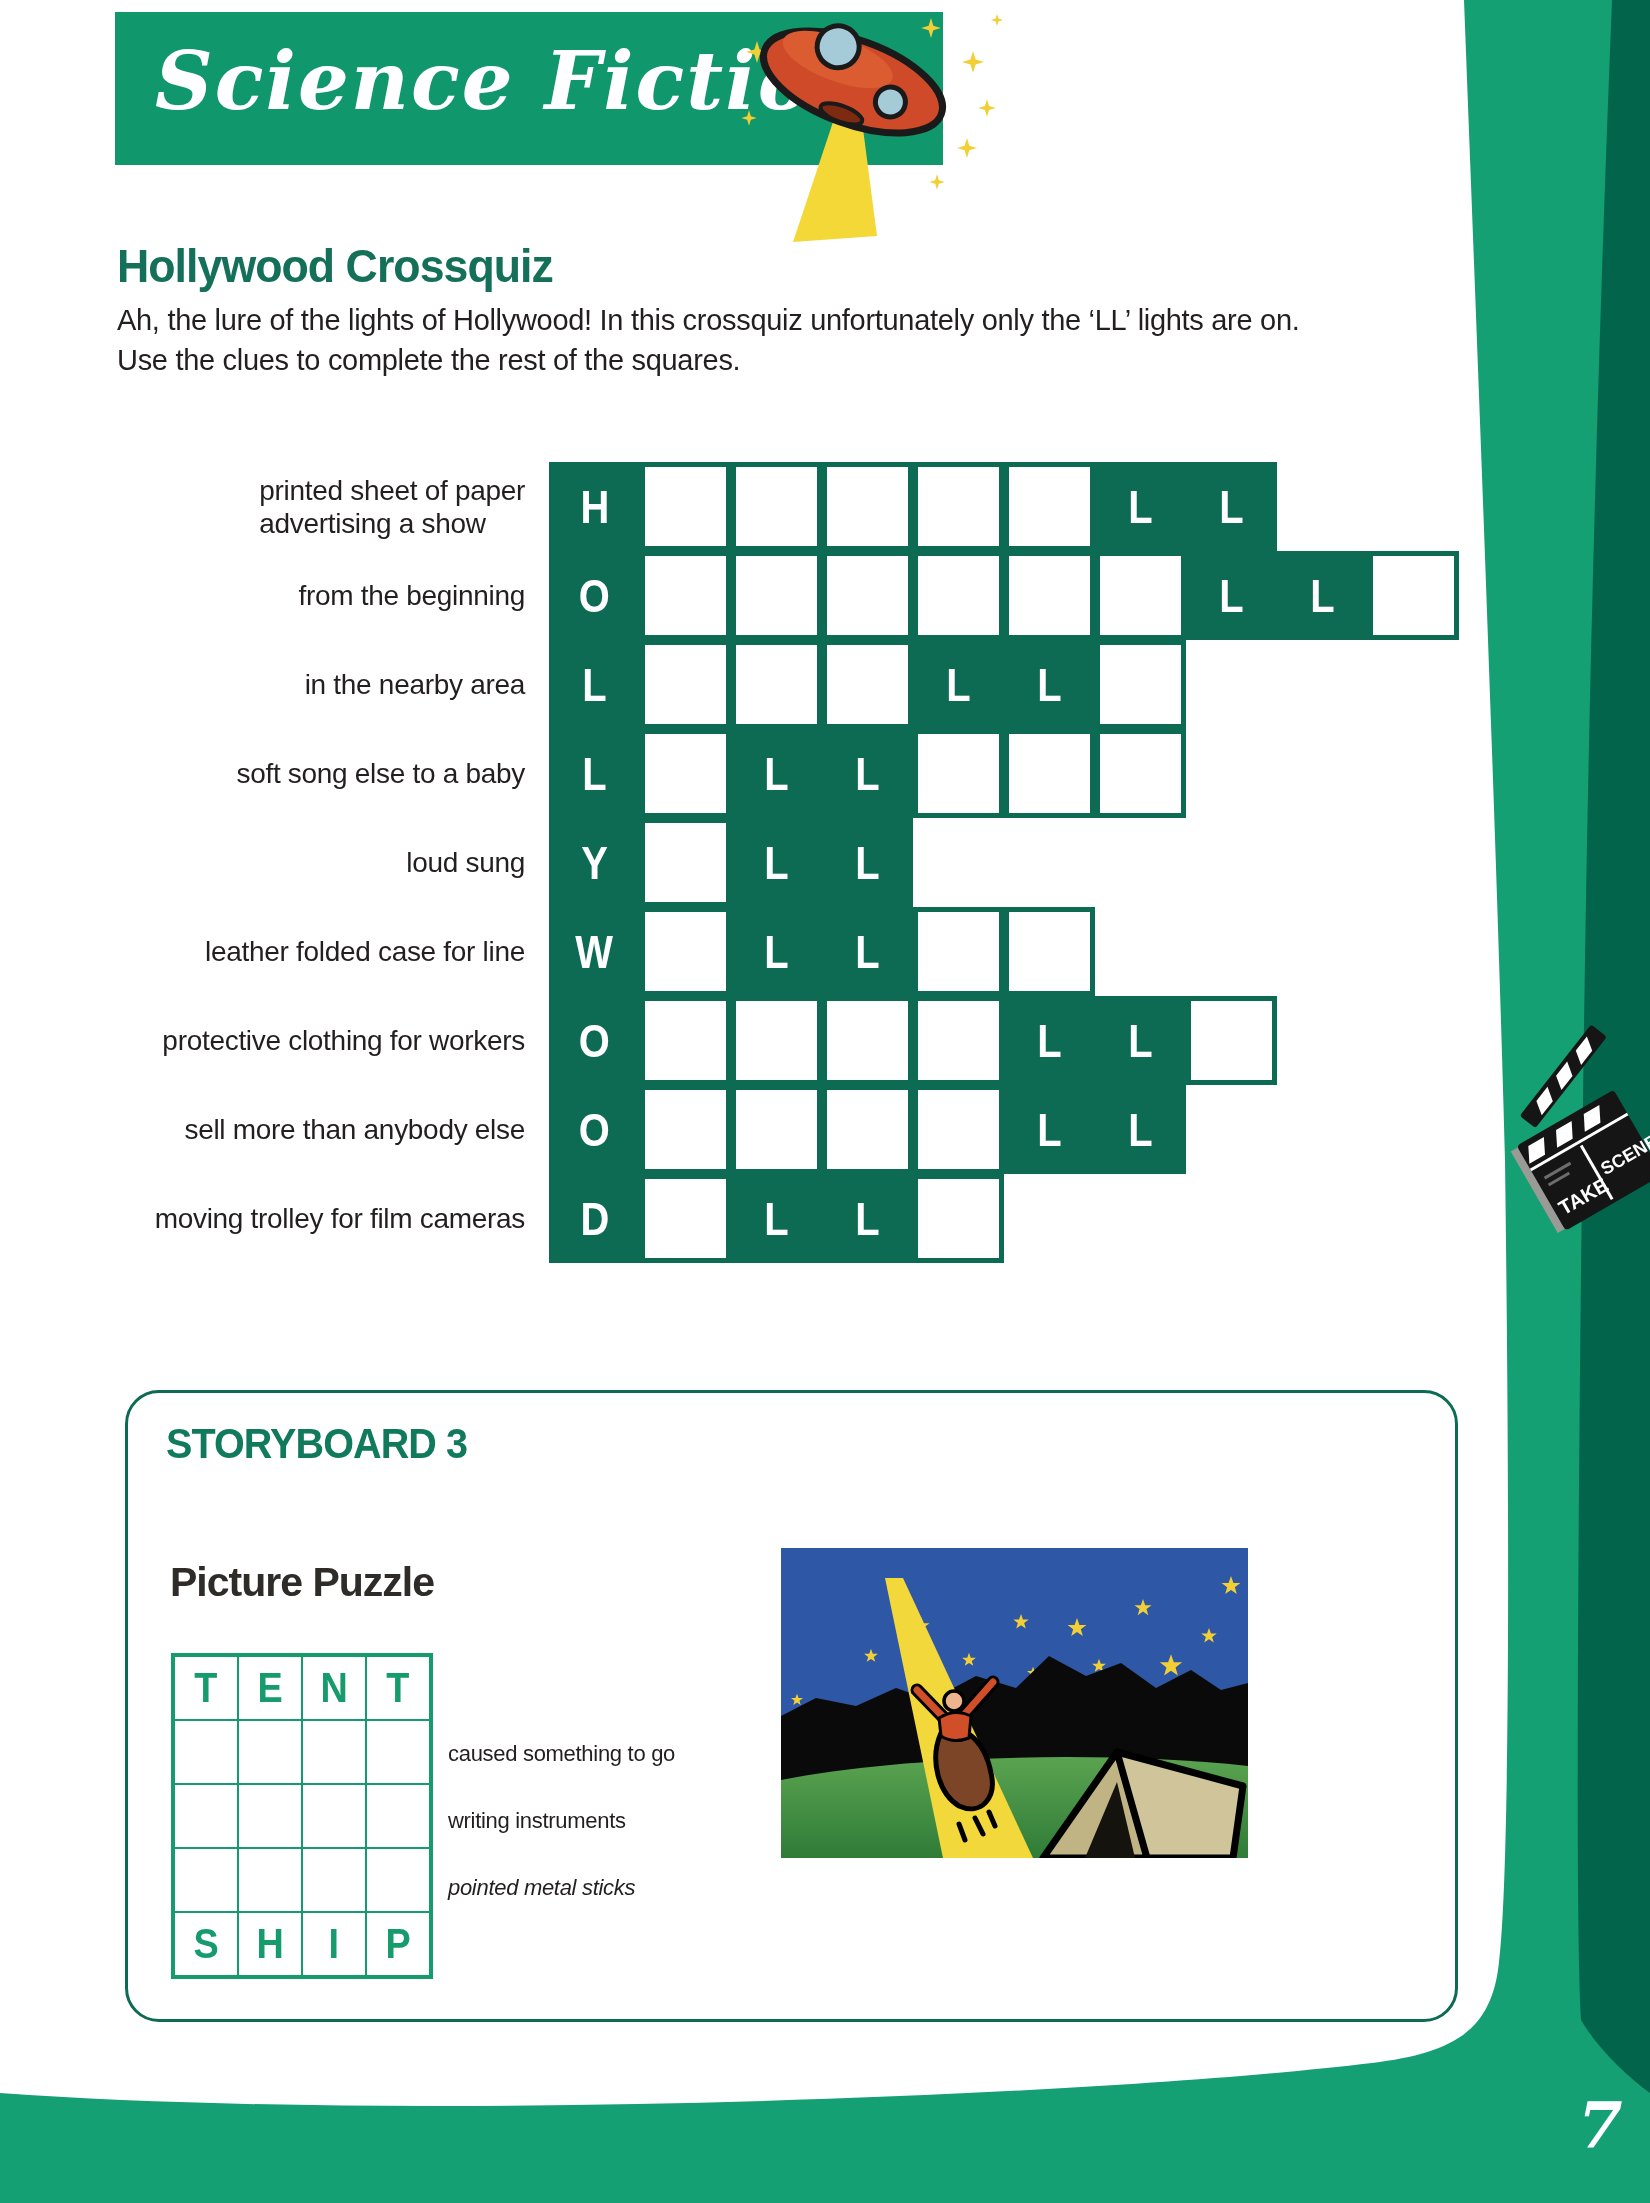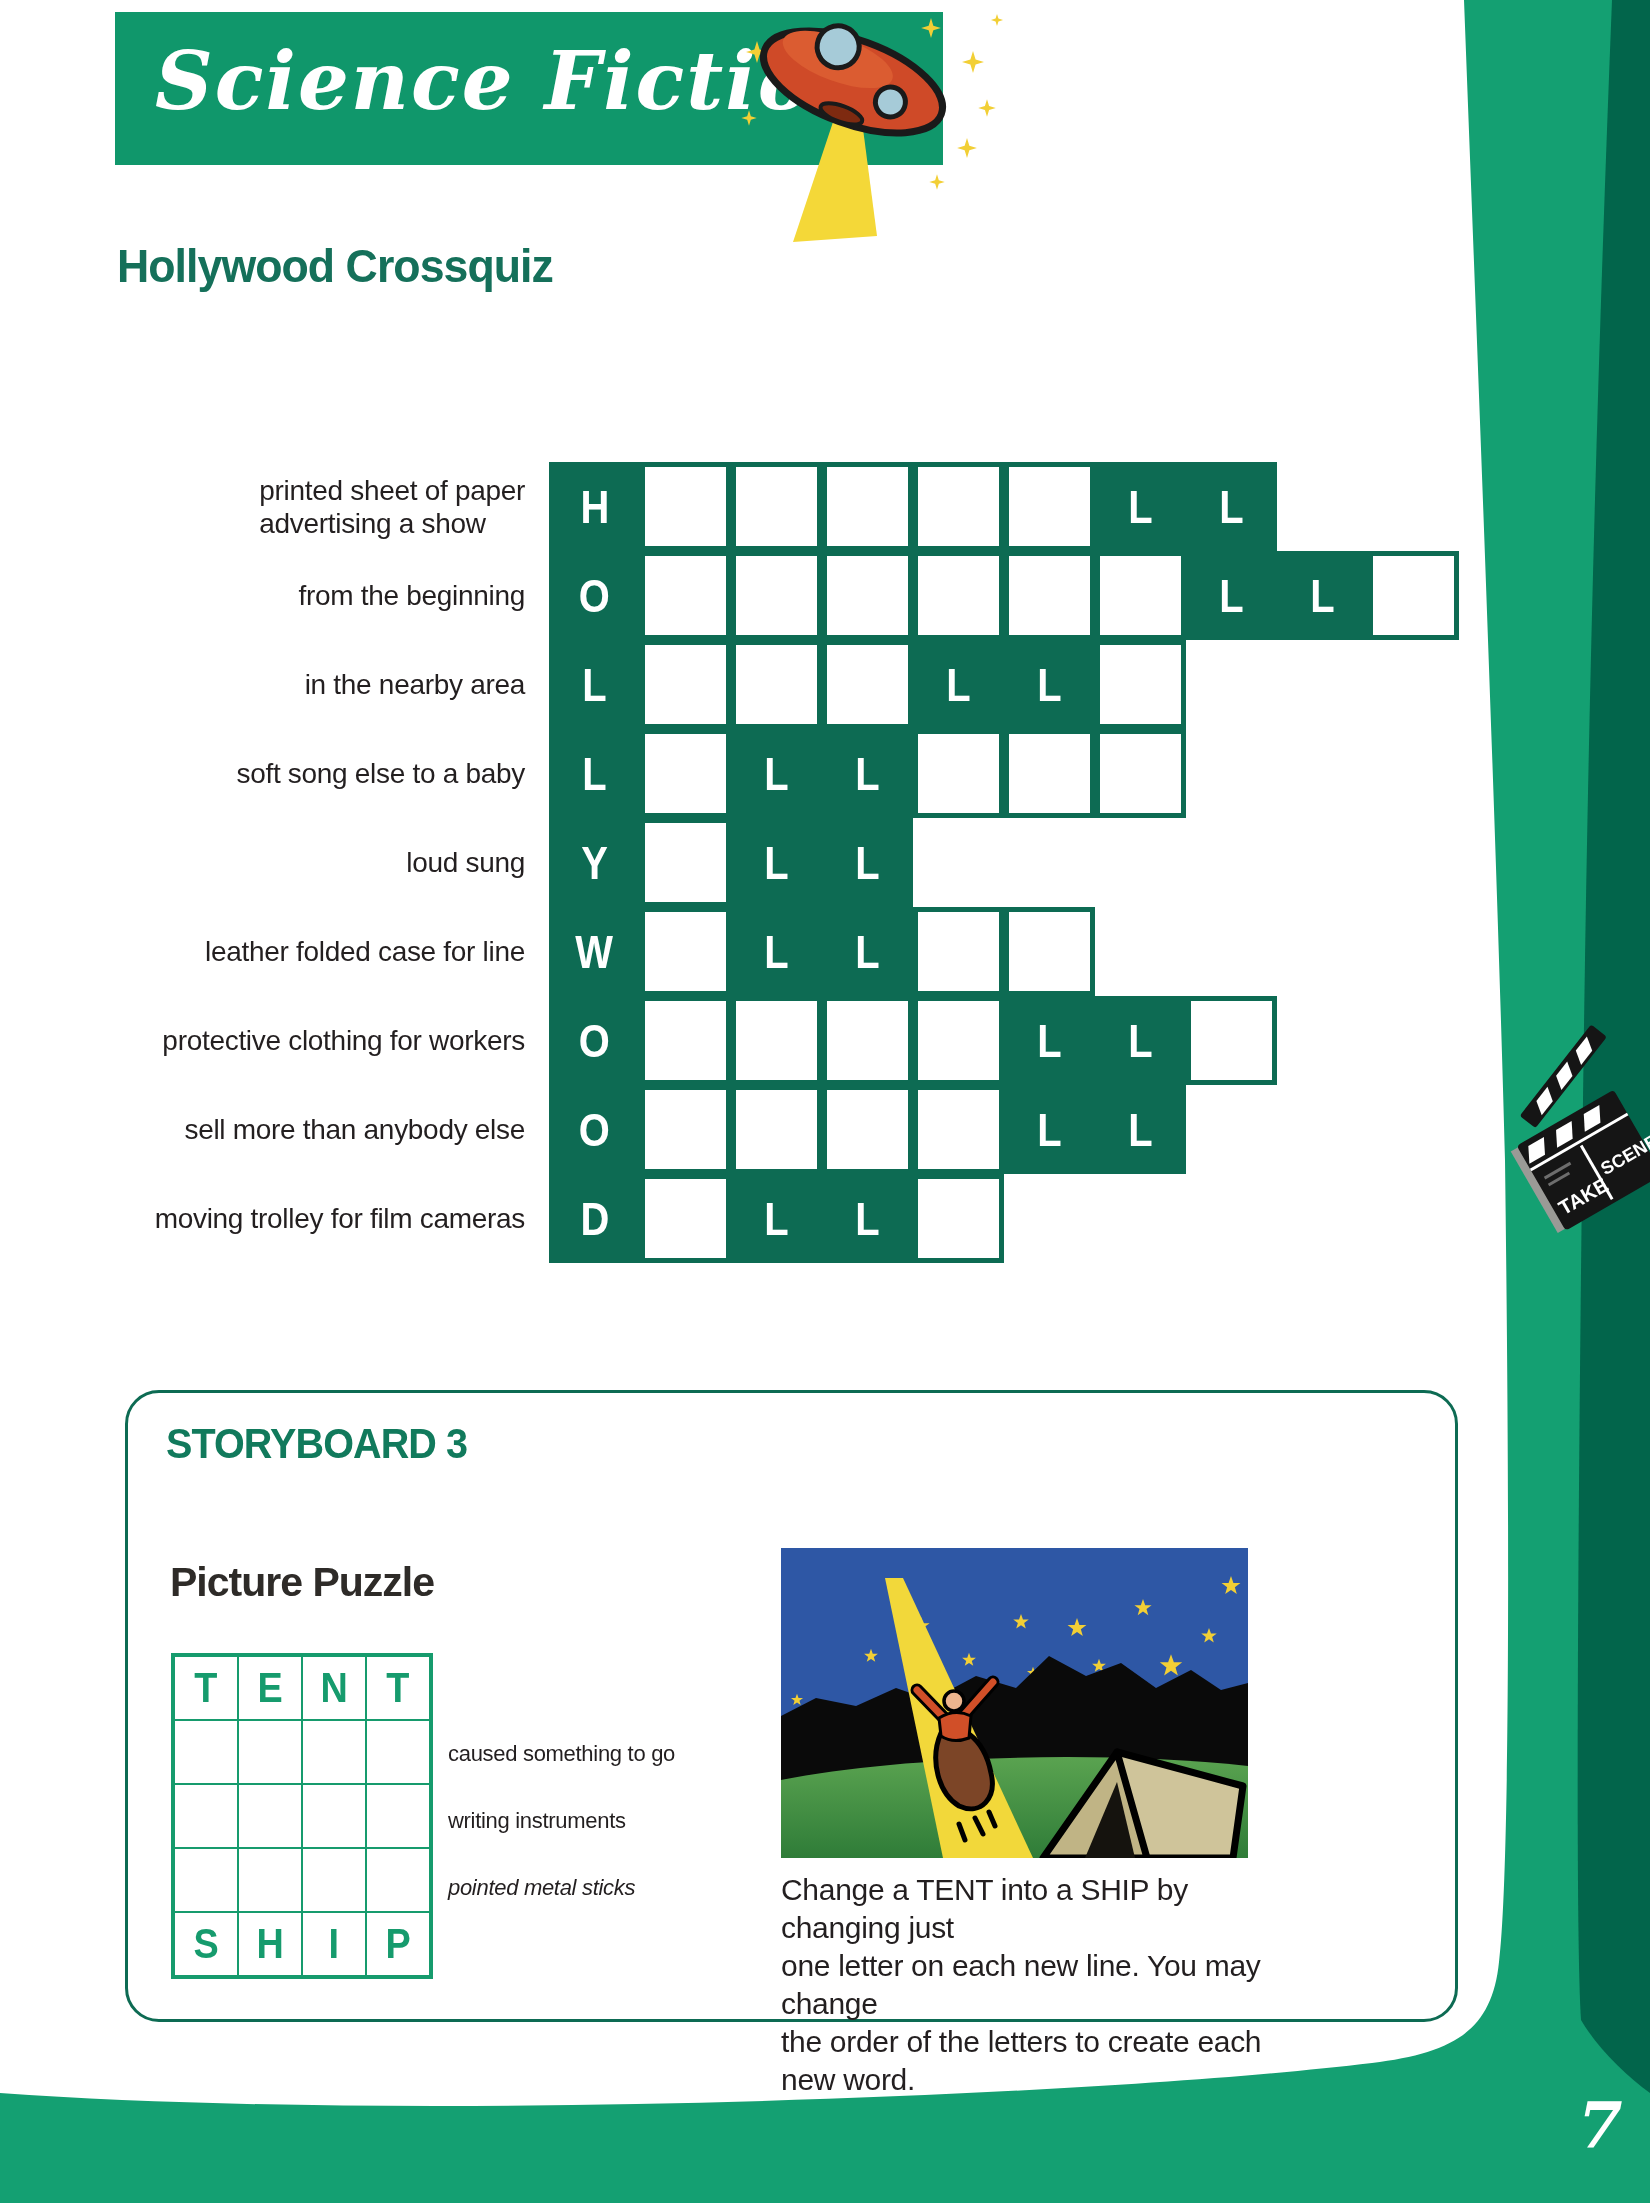--- a/index.html
+++ b/index.html
@@ -89,20 +89,22 @@
     <g transform="rotate(20 118 82)">
       <ellipse cx="118" cy="82" rx="94" ry="42" fill="#CF4A28" stroke="#1A1A1A" stroke-width="7"></ellipse>
       <ellipse cx="96" cy="66" rx="58" ry="22" fill="#DB5C31"></ellipse>
       <circle cx="92" cy="54" r="21" fill="#A6CBD8" stroke="#1A1A1A" stroke-width="5"></circle>
       <circle cx="160" cy="88" r="15" fill="#A6CBD8" stroke="#1A1A1A" stroke-width="5"></circle>
       <ellipse cx="118" cy="116" rx="22" ry="8" fill="#7E2A10" stroke="#1A1A1A" stroke-width="4"></ellipse>
     </g>
   </svg>
 
   <div class="cq-title">Hollywood Crossquiz</div>
+  <div class="cq-intro">Ah, the lure of the lights of Hollywood! In this crossquiz unfortunately only the ‘LL’ lights are on.
+Use the clues to complete the rest of the squares.</div>
 
   <div class="clues">
       <div class="clue-row" style="top: 0px;">printed sheet of paper
 advertising a show</div>
       <div class="clue-row" style="top: 89px;">from the beginning</div>
       <div class="clue-row" style="top: 178px;">in the nearby area</div>
       <div class="clue-row" style="top: 267px;">soft song else to a baby</div>
       <div class="clue-row" style="top: 356px;">loud sung</div>
       <div class="clue-row" style="top: 445px;">leather folded case for line</div>
       <div class="clue-row" style="top: 534px;">protective clothing for workers</div>
@@ -340,19 +342,16 @@
           <line x1="208" y1="264" x2="214" y2="278"></line>
         </g>
       </g>
       <g stroke="#000" stroke-width="7" stroke-linejoin="round">
         <polygon points="336,204 462,238 452,310 296,310" fill="#CFC49A"></polygon>
         <polygon points="336,204 262,310 366,310" fill="#C0B485"></polygon>
         <polygon points="336,234 304,310 354,310" fill="#15130E" stroke-width="0"></polygon>
       </g>
     </svg>
 
-    <div class="pp-instr">Change a TENT into a SHIP by changing just
-one letter on each new line. You may change
-the order of the letters to create each new word.</div>
   </div>
 
   <div class="page-num">7</div>
 </div>
 
 </body></html>

